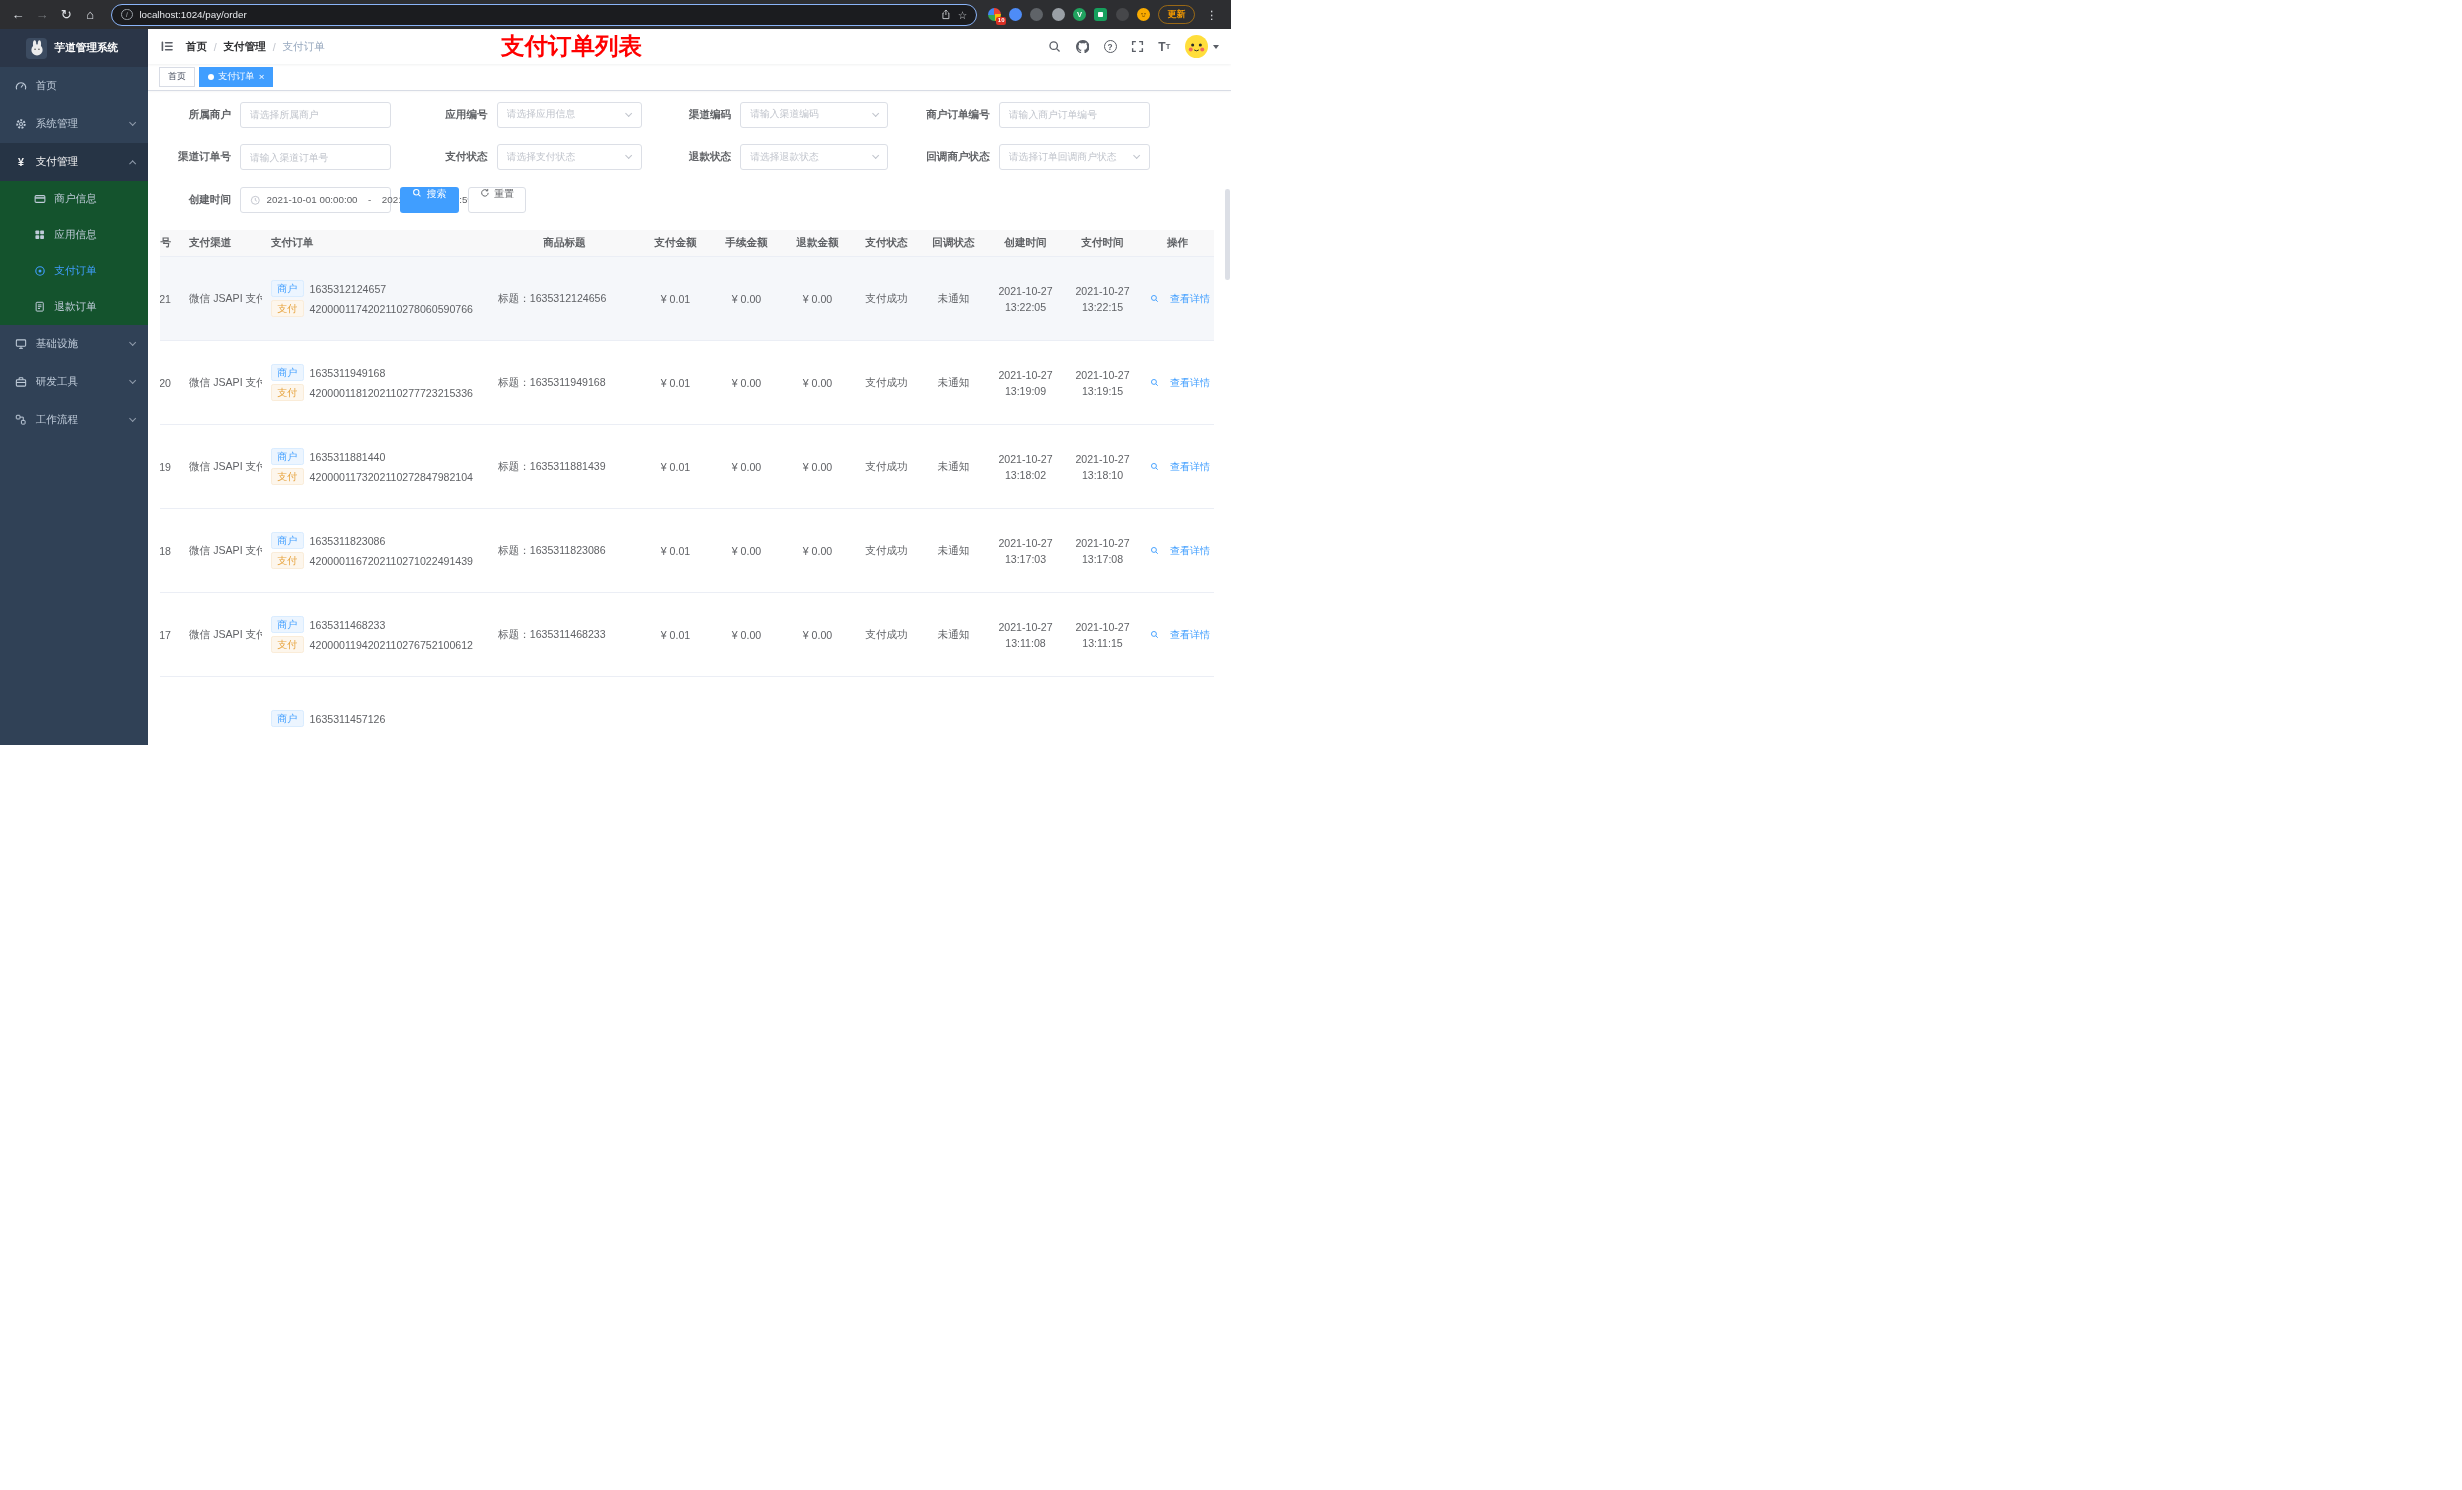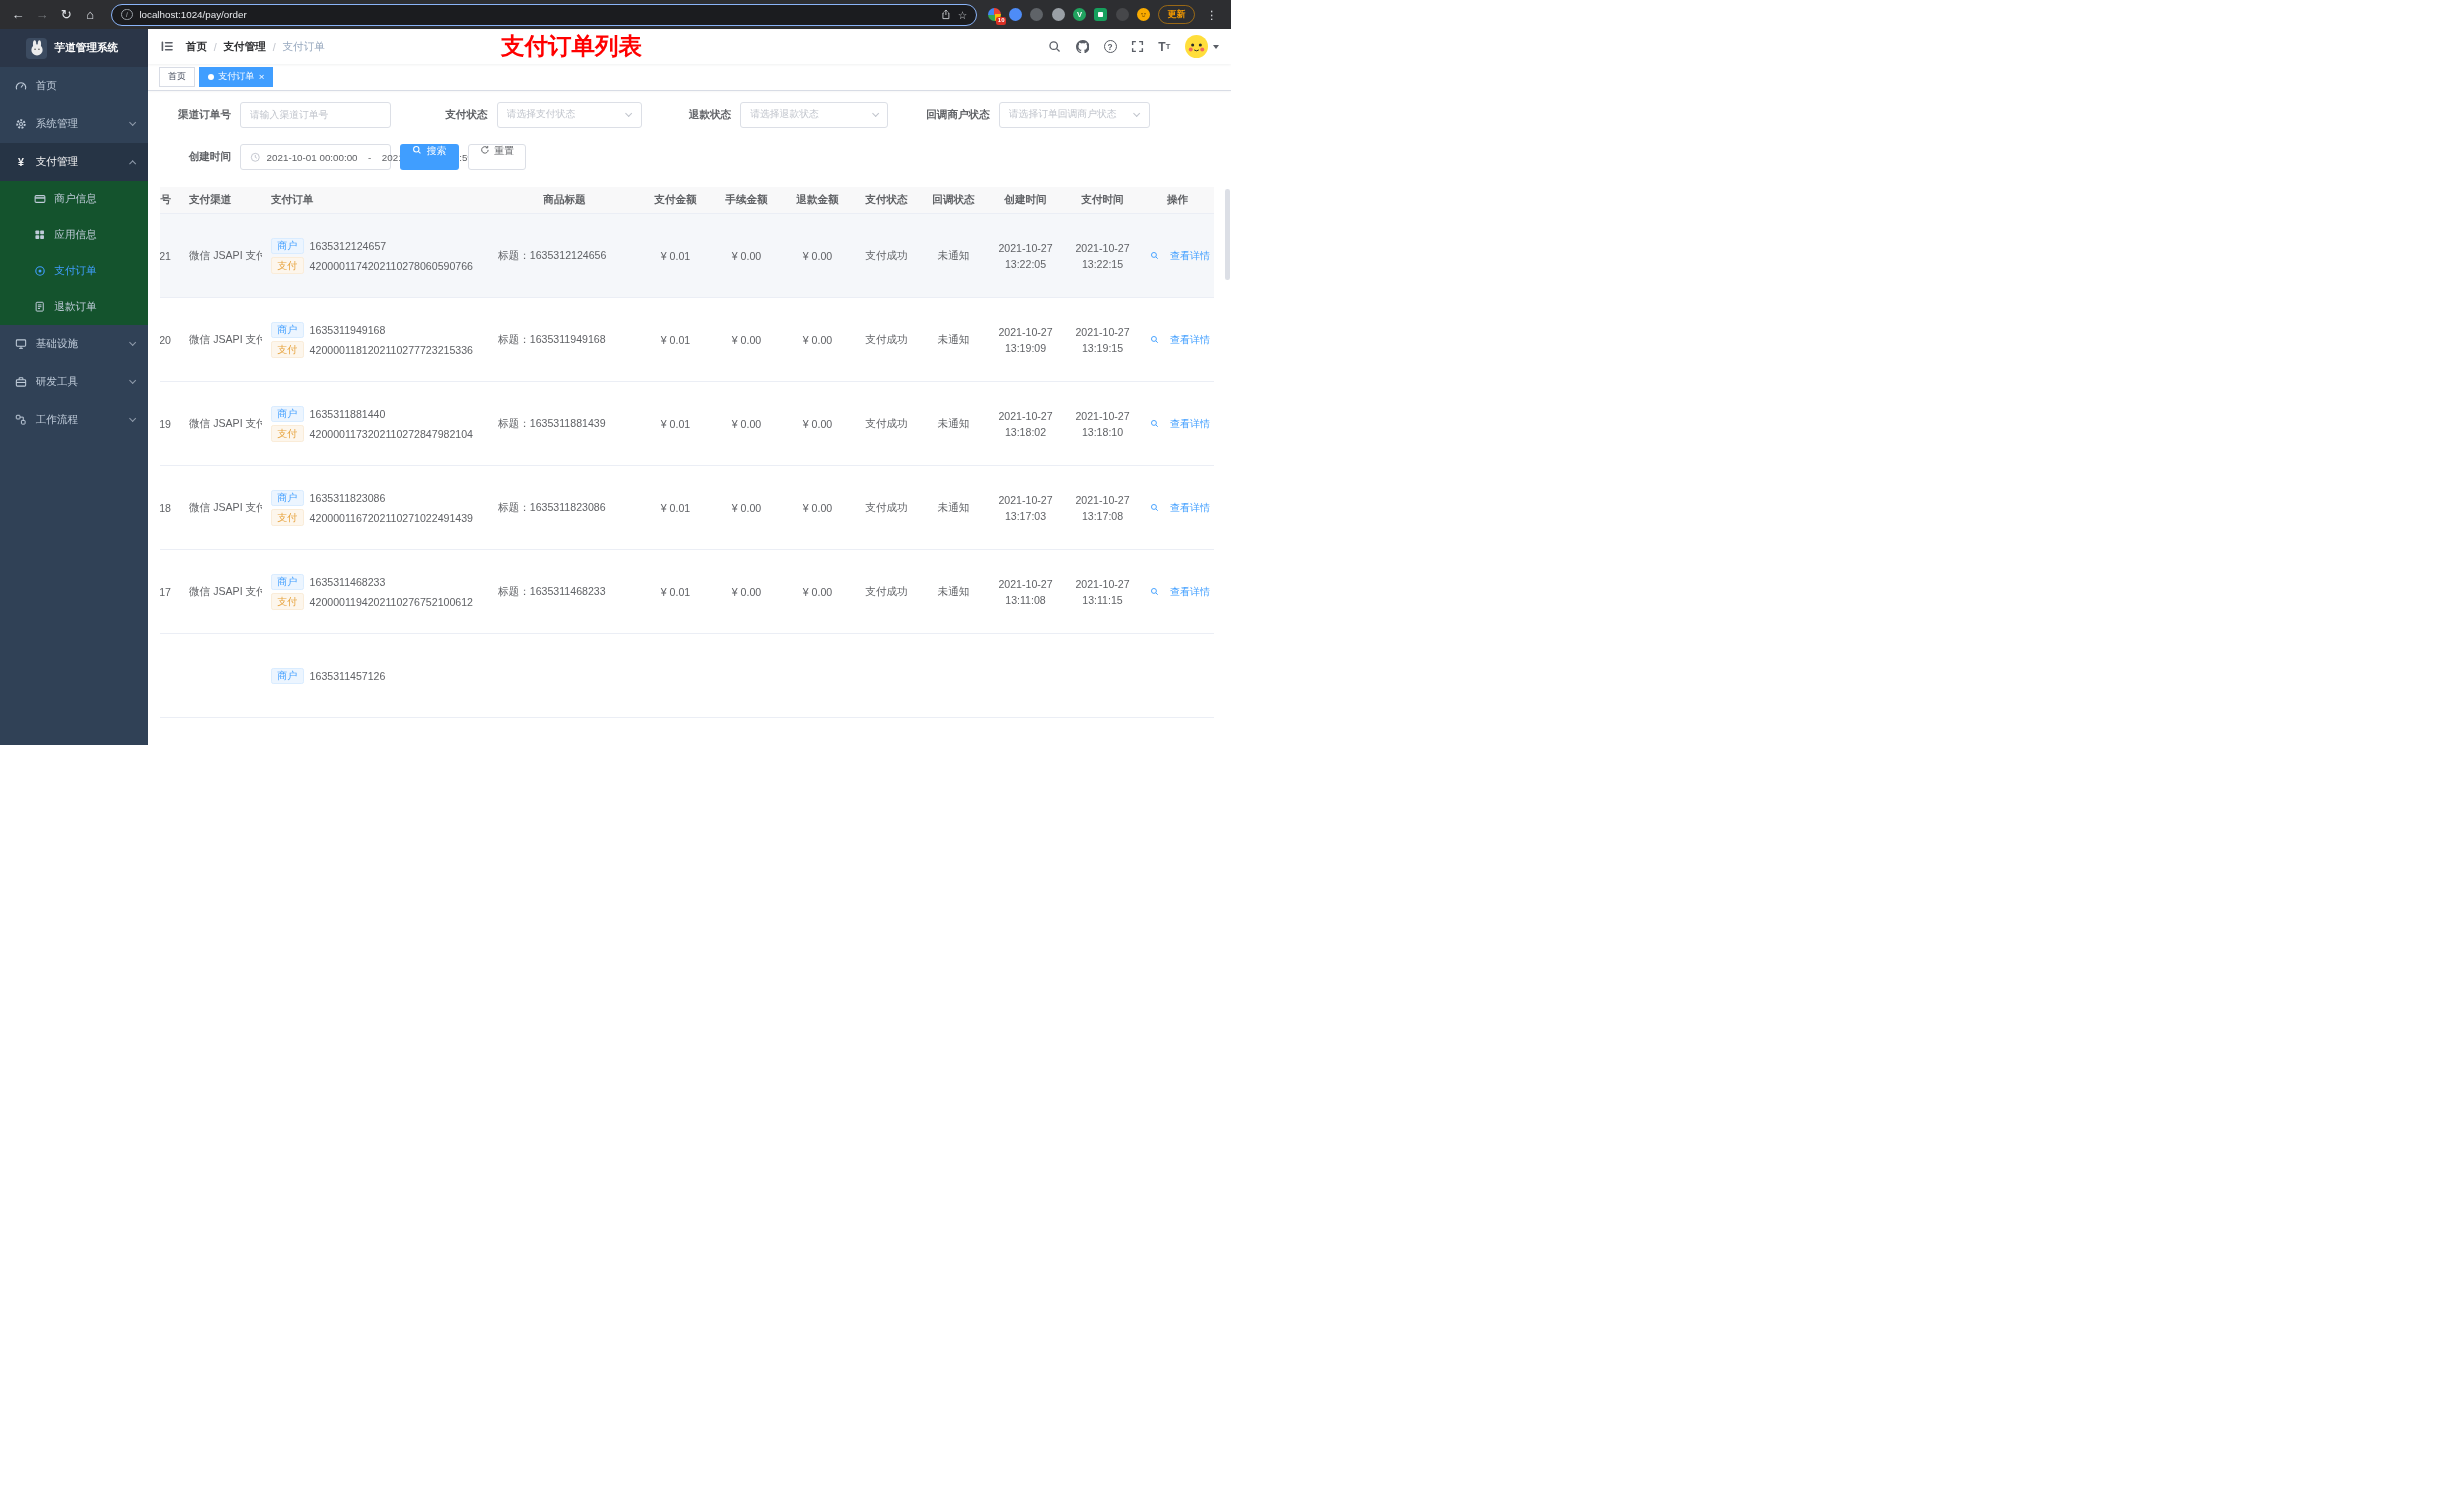--- a/index.html
+++ b/index.html
@@ -352,20 +352,44 @@
         </span>
         <span class="tab active">
           <span class="tab-dot"></span>
           <span>支付订单</span>
           <span class="tab-close">×</span>
         </span>
       </div>
 
       <div class="content">
 
+        <div class="filter-row">
+          <div class="form-item col1">
+            <span class="fi-label">所属商户</span>
+            <input class="control" placeholder="请选择所属商户" style="">
+          </div>
+          <div class="form-item col2">
+            <span class="fi-label">应用编号</span>
+            <div class="control">
+              <span class="ph">请选择应用信息</span>
+              <i class="sel-chevron"></i>
+            </div>
+          </div>
+          <div class="form-item col3">
+            <span class="fi-label">渠道编码</span>
+            <div class="control">
+              <span class="ph">请输入渠道编码</span>
+              <i class="sel-chevron"></i>
+            </div>
+          </div>
+          <div class="form-item col4">
+            <span class="fi-label">商户订单编号</span>
+            <input class="control" placeholder="请输入商户订单编号" style="">
+          </div>
+        </div>
 
         <div class="filter-row">
           <div class="form-item col1">
             <span class="fi-label">渠道订单号</span>
             <input class="control" placeholder="请输入渠道订单号" style="">
           </div>
           <div class="form-item col2">
             <span class="fi-label">支付状态</span>
             <div class="control">
               <span class="ph">请选择支付状态</span>

